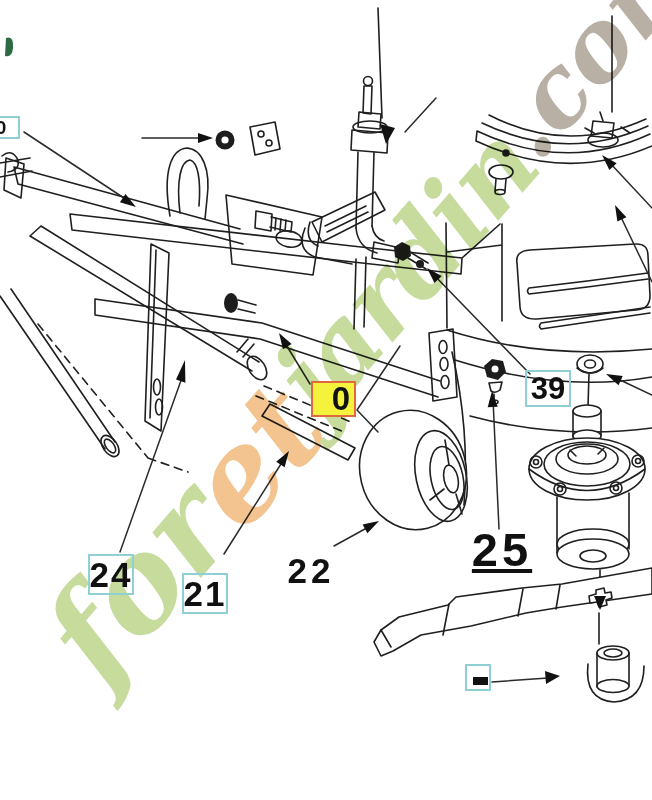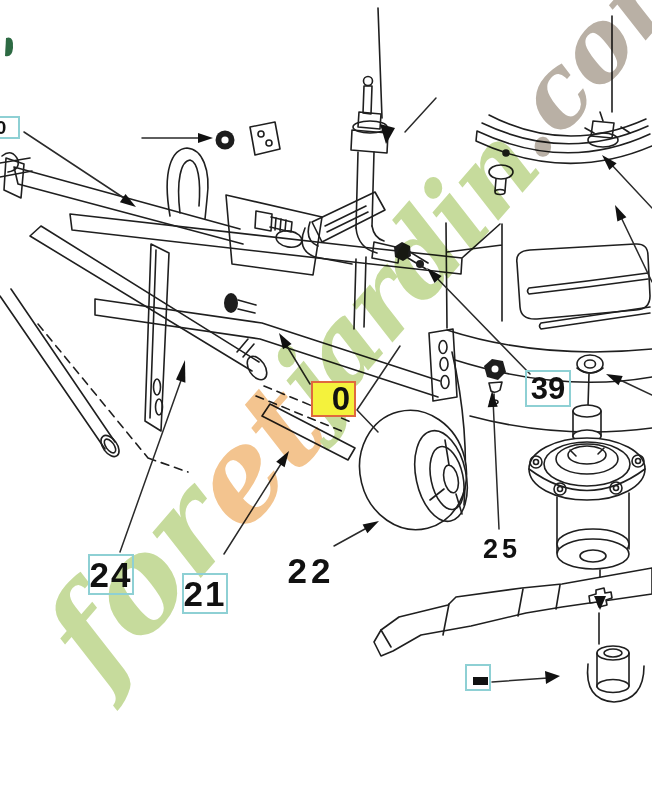--- a/index.html
+++ b/index.html
@@ -225,17 +225,17 @@
   <div class="callout boxed" style="left: 525px; top: 370px; width: 46px; height: 37px; font-size: 31px; letter-spacing: 0px; border-color: rgb(142, 208, 212); color: rgb(17, 17, 17);">39</div>
 
   <div class="callout boxed hl" style="left: 311px; top: 381px; width: 45px; height: 36px; font-size: 33px; border-color: rgb(224, 105, 63); background: rgb(244, 242, 60); color: rgb(17, 17, 17);">0</div>
 
   <div class="callout boxed" style="left: 88px; top: 554px; width: 46px; height: 41px; font-size: 35px; border-color: rgb(142, 208, 212); color: rgb(17, 17, 17);">24</div>
 
   <div class="callout boxed" style="left: 182px; top: 553px; width: 46px; height: 41px; font-size: 35px; border-color: rgb(142, 208, 212); color: rgb(17, 17, 17); margin-top: 20px;">21</div>
 
   <div class="callout" style="left: 285px; top: 552px; width: 52px; height: 38px; font-size: 35px; letter-spacing: 4px; color: rgb(17, 17, 17);">22</div>
 
-  <div class="callout" style="left: 475px; top: 530px; width: 54px; height: 38px; font-size: 27px; letter-spacing: 4px; color: rgb(17, 17, 17);">25</div>
+  <div class="callout" style="left: 475px; top: 530px; width: 54px; height: 38px; font-size: 47px; letter-spacing: 4px; color: rgb(17, 17, 17); text-decoration: underline;">25</div>
 
   <div class="callout boxed" style="left: 465px; top: 664px; width: 26px; height: 27px; font-size: 20px; border-color: rgb(142, 208, 212); color: rgb(17, 17, 17);"></div>
 
 </div>
 
 </body></html>

